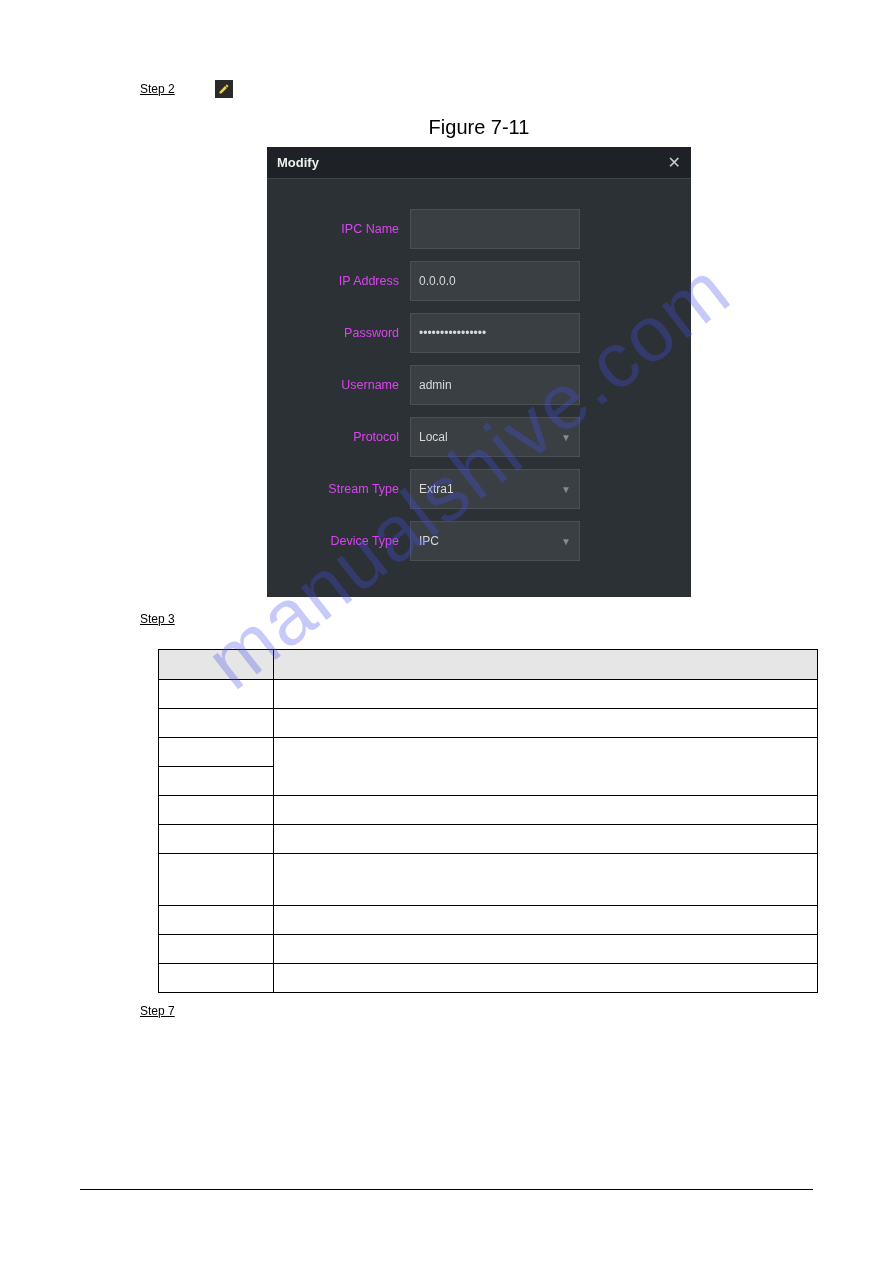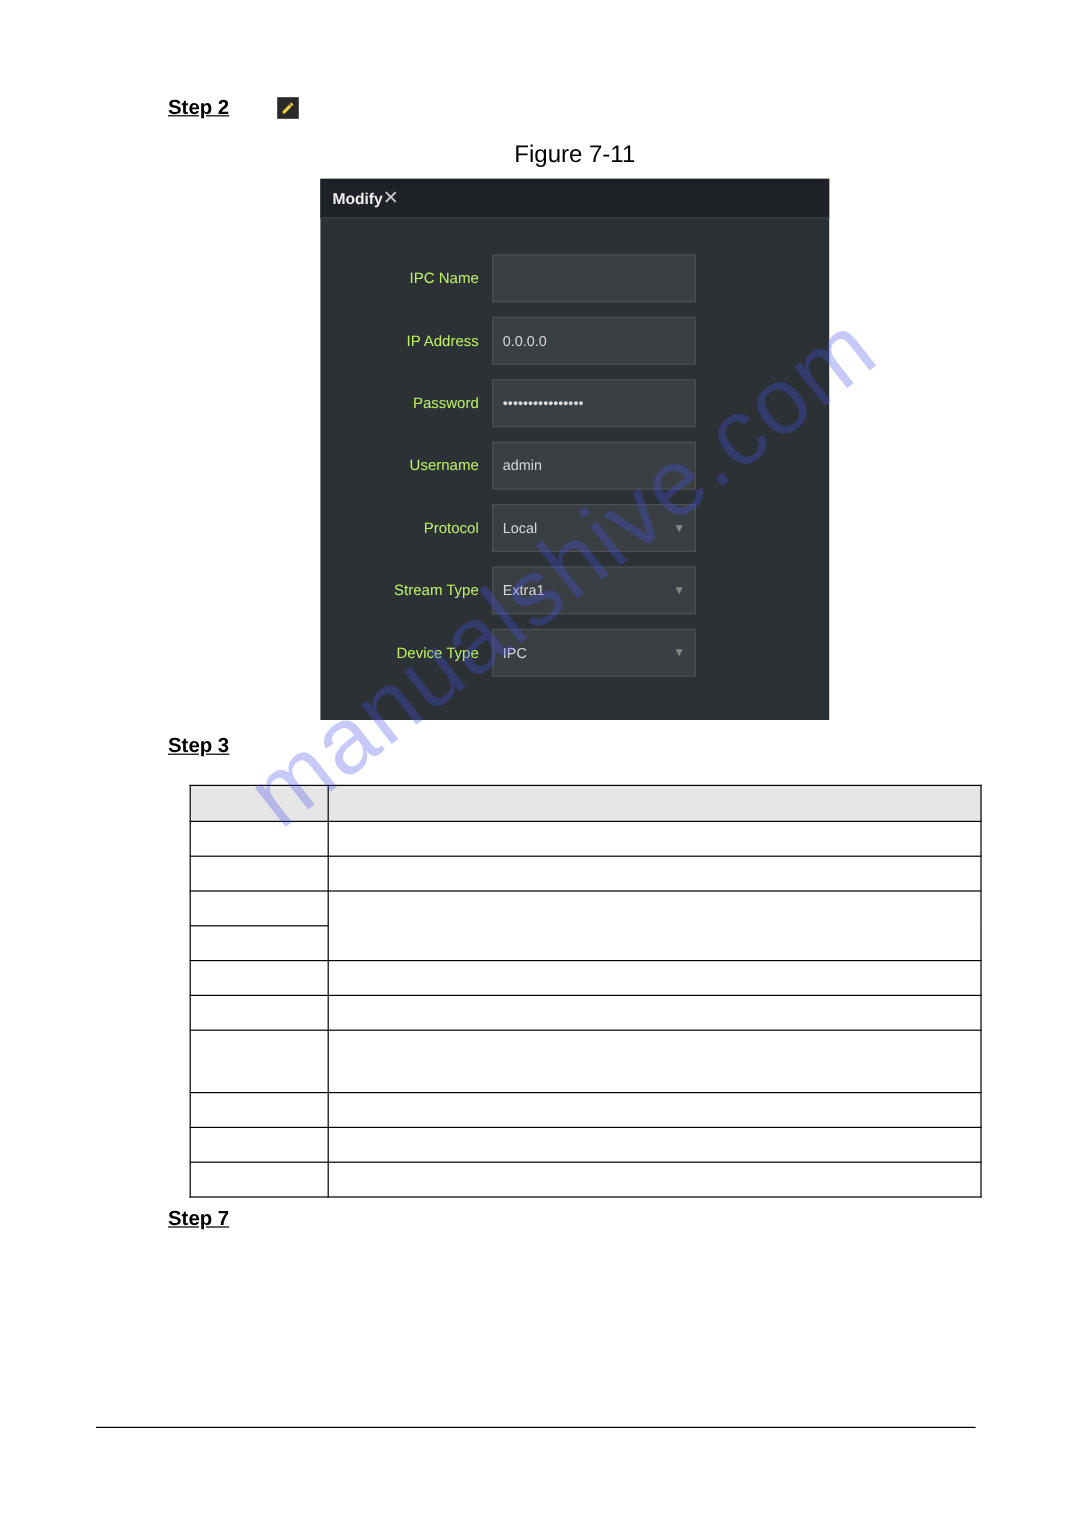--- a/index.html
+++ b/index.html
@@ -6,49 +6,49 @@
   body {
     font-family: Arial, sans-serif;
     background: #fff;
     width: 893px;
     height: 1263px;
     position: relative;
     overflow: hidden;
   }
   .page { padding: 80px 75px 40px 140px; position: relative; }
   .step-row { display: flex; align-items: center; gap: 40px; margin-bottom: 18px; }
-  .step-label { font-size: 17px; text-decoration: underline; font-weight: 700; }
+  .step-label { font-size: 12px; text-decoration: underline; font-weight: 400; }
   .edit-icon {
     width: 18px; height: 18px;
     background: #2a2a2a;
     display: inline-flex; align-items: center; justify-content: center;
   }
   .edit-icon svg { width: 12px; height: 12px; }
   .figure-label { text-align: center; font-size: 20px; margin-bottom: 8px; }
   .dialog {
     width: 424px;
     margin: 0 auto 12px;
     background: #2c3136;
     color: #d0d0d0;
     font-size: 13px;
   }
   .dialog-header {
-    display: flex; justify-content: flex-start; align-items: center;
+    display: flex; justify-content: space-between; align-items: center;
     padding: 6px 10px;
     background: #1e2226;
     border-bottom: 1px solid #404448;
   }
   .dialog-title { font-weight: bold; color: #eee; }
   .close-icon { color: #ccc; font-size: 16px; cursor: pointer; }
   .dialog-body { padding: 30px 22px 24px; }
   .form-row {
     display: flex; align-items: center; gap: 11px;
     margin-bottom: 12px;
   }
-  .form-label { width: 110px; text-align: right; color: #bef264; font-size: 12.5px; }
+  .form-label { width: 110px; text-align: right; color: #d946ef; font-size: 12.5px; }
   .form-control {
     flex: 0 0 170px;
     background: #3a3f44;
     border: 1px solid #4b5055;
     color: #d8d8d8;
     height: 40px;
     padding: 0 8px;
     font-size: 12px;
     display: flex; align-items: center; justify-content: space-between;
   }

